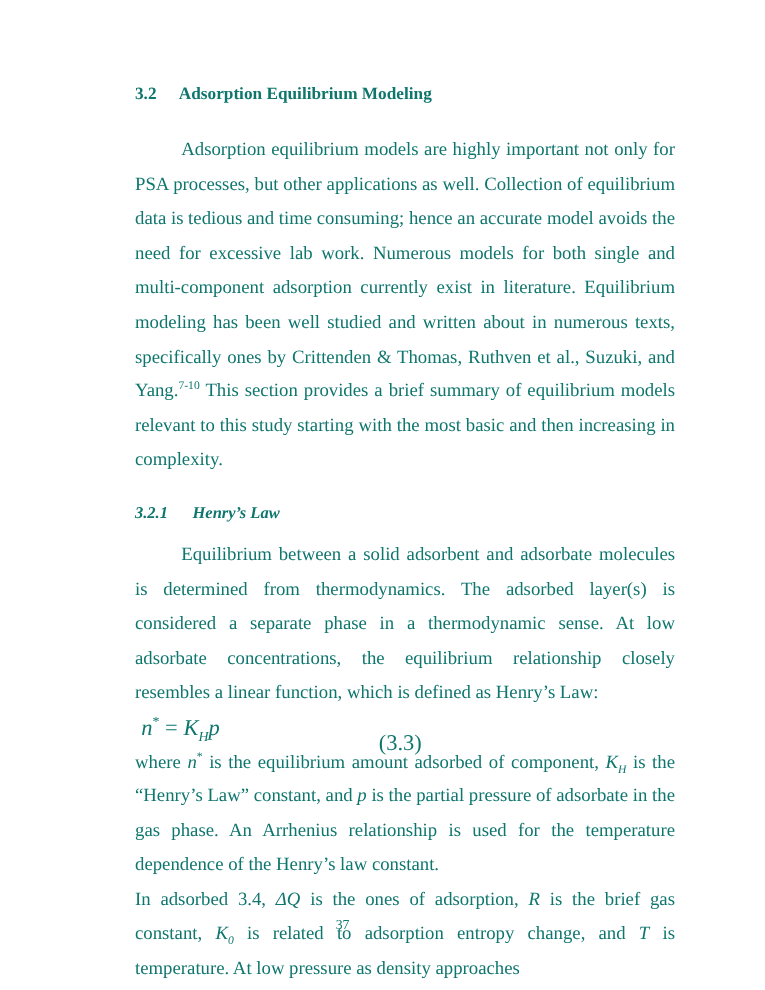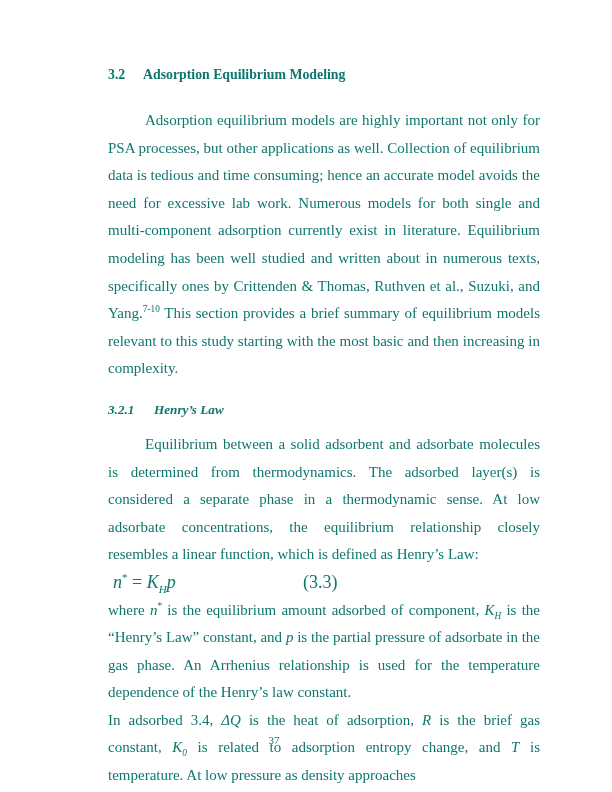--- a/index.html
+++ b/index.html
@@ -43,21 +43,21 @@
     position: relative;
     font-size: 18px;
     line-height: 27.6px;
     padding-left: 5px;
     margin: 0;
   }
   .equation.spaced { margin: 9px 0 9px 0; }
   .eq-label {
     position: absolute;
     left: 195px;
-    top: 0;
+    top: 12px;
     font-style: normal;
   }
   sup, sub { font-size: 0.62em; line-height: 0; }
   .it { font-style: italic; }
   .page-number {
     position: absolute;
     top: 734px;
     left: 0;
     width: 100%;
     text-align: center;
@@ -79,18 +79,18 @@
     <p class="body first-indent"><span>Equilibrium between a solid adsorbent and adsorbate molecules is determined from thermodynamics.  The adsorbed layer(s) is considered a separate phase in a thermodynamic sense.  At low adsorbate concentrations, the equilibrium relationship closely resembles a linear function, which is defined as Henry’s Law:</span></p>
 
     <div class="equation">
       <span><span class="it">n</span><sup>*</sup><span> = </span><span class="it">K</span><sub class="it">H</sub><span class="it">p</span></span>
       <span class="eq-label">(3.3)</span>
     </div>
 
     <p class="body"><span>where </span><span class="it">n</span><sup>*</sup><span> is the equilibrium amount adsorbed of component, </span><span class="it">K</span><sub class="it">H</sub><span> is the “Henry’s Law” constant, and </span><span class="it">p</span><span> is the partial pressure of adsorbate in the gas phase. An Arrhenius relationship is used for the temperature dependence of the Henry’s law constant.</span></p>
 
 
-    <p class="body"><span>In adsorbed 3.4, </span><span class="it">ΔQ</span><span> is the heat of adsorption, </span><span class="it">R</span><span> is the brief gas constant, </span><span class="it">K</span><sub class="it">0</sub><span> is related to adsorption entropy change, and </span><span class="it">T</span><span> is temperature.  At low pressure as density approaches</span></p>
+    <p class="body"><span>In adsorbed 3.4, </span><span class="it">ΔQ</span><span> is the ones of adsorption, </span><span class="it">R</span><span> is the brief gas constant, </span><span class="it">K</span><sub class="it">0</sub><span> is related to adsorption entropy change, and </span><span class="it">T</span><span> is temperature.  At low pressure as density approaches</span></p>
 
   </div>
 
   <div class="page-number">37</div>
 </div>
 
 </body></html>

